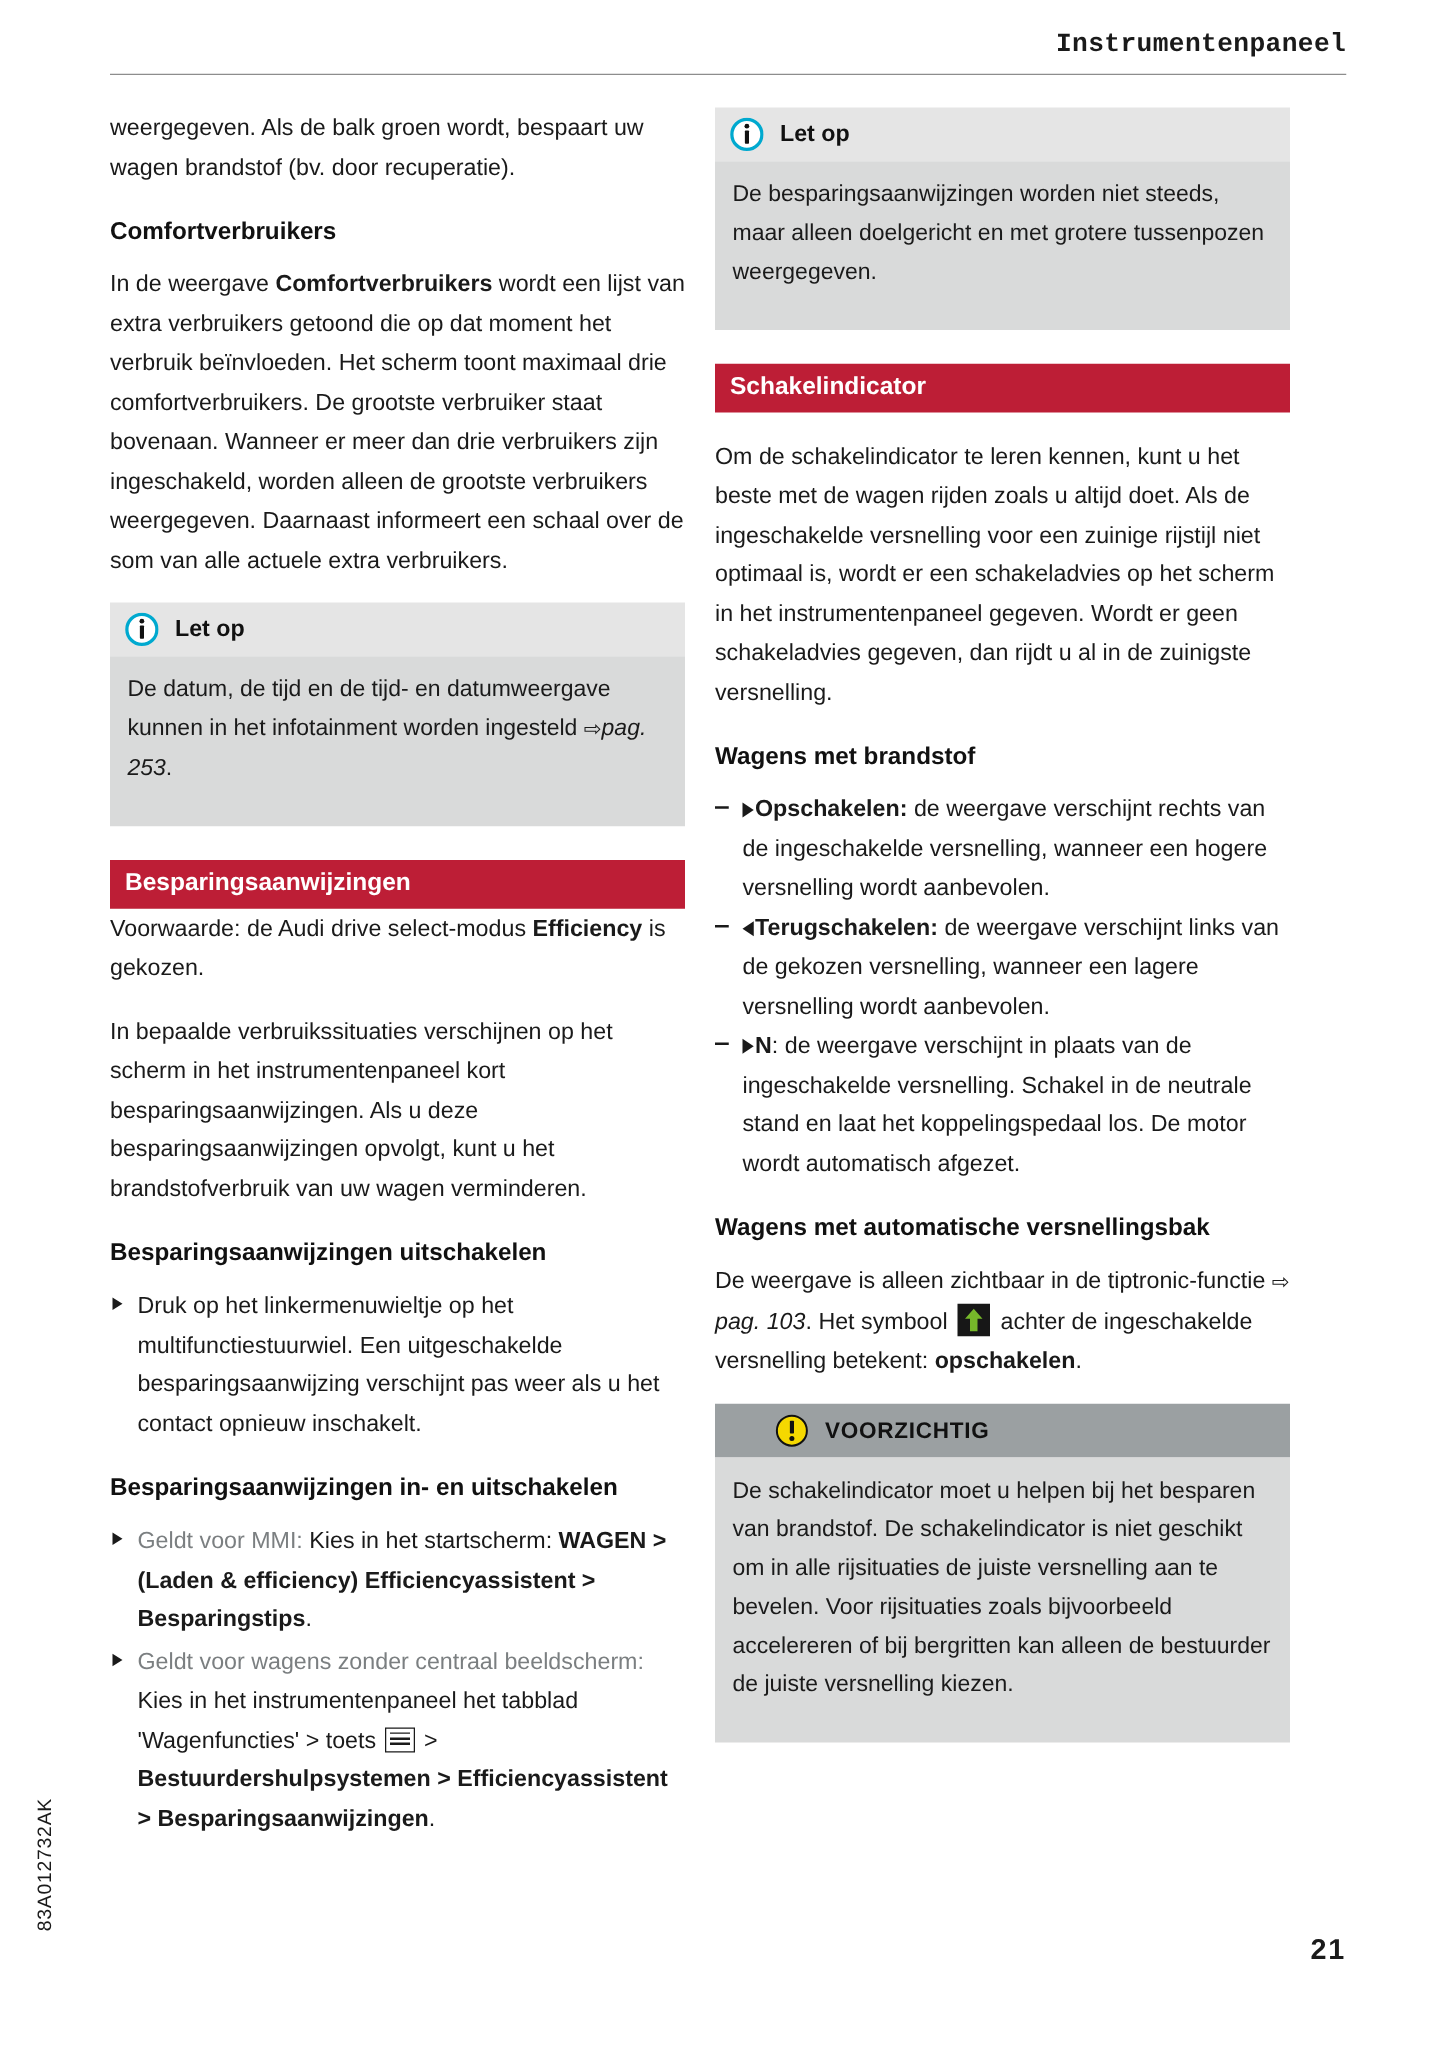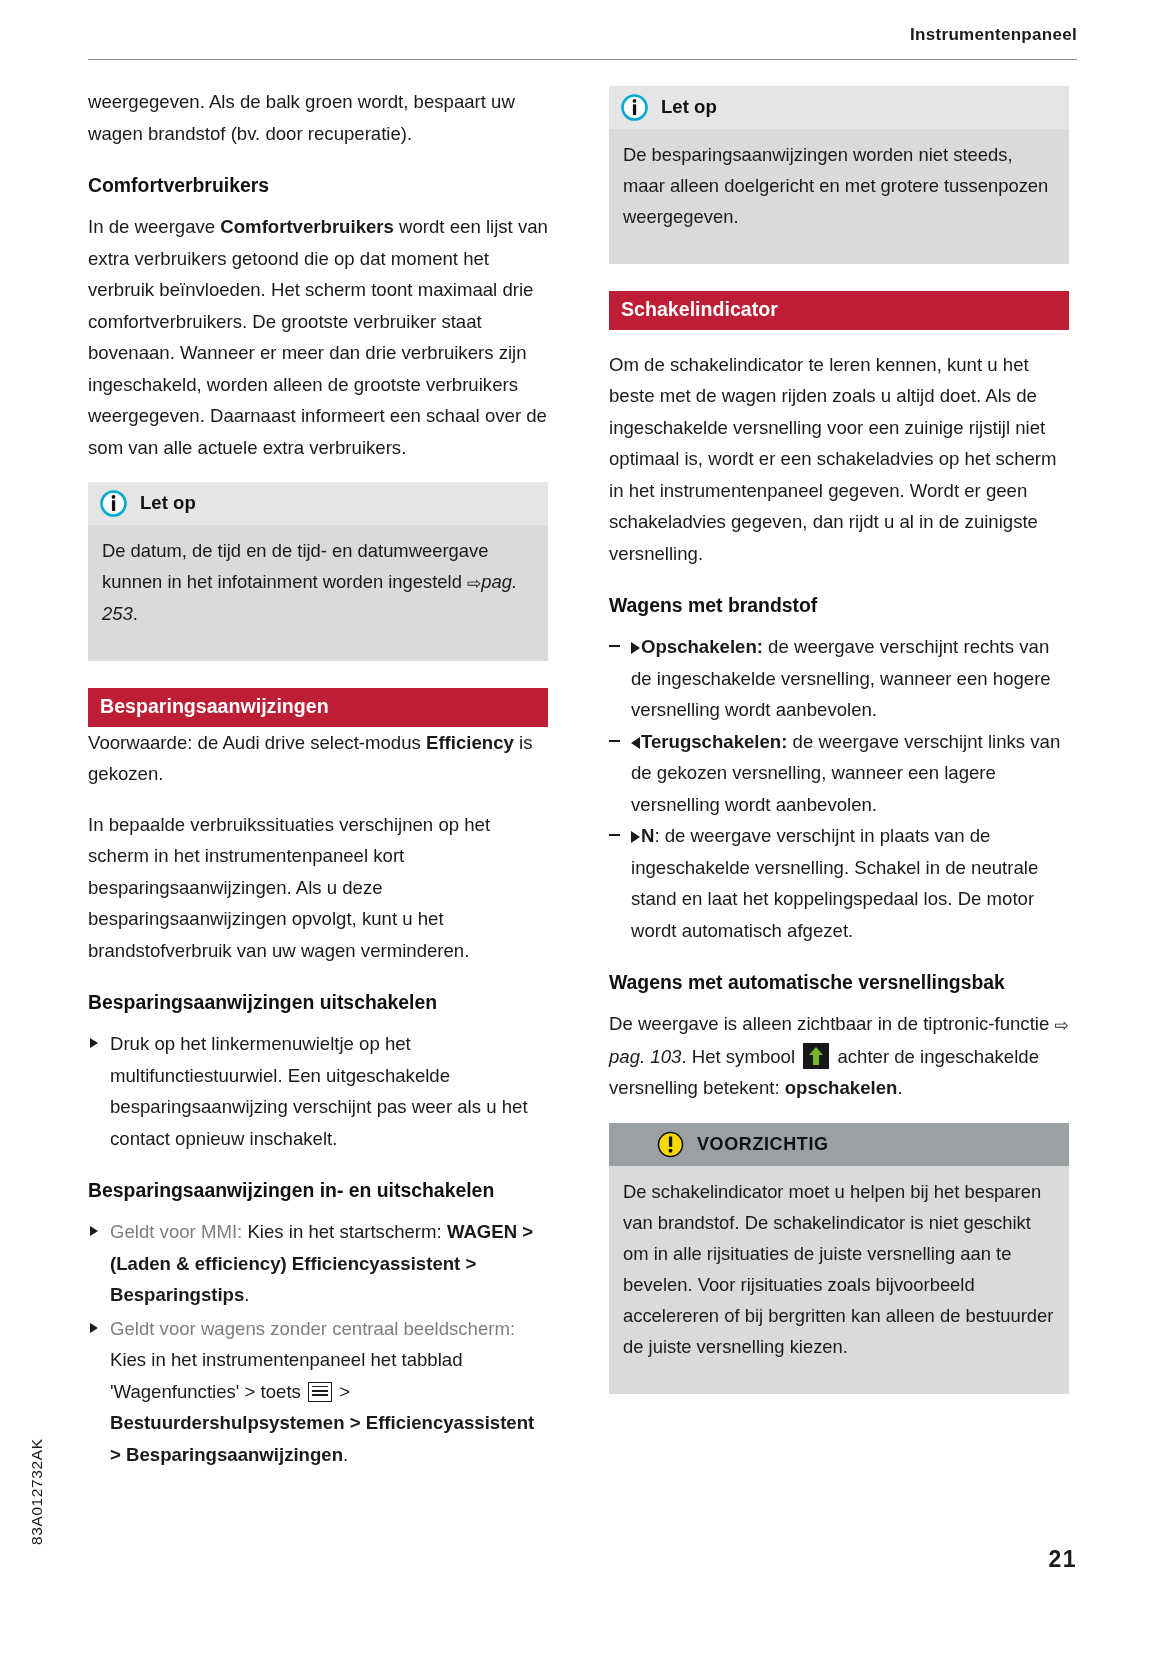--- a/index.html
+++ b/index.html
@@ -22,41 +22,42 @@
 
   .header {
     position: absolute;
     left: 88px;
     right: 88px;
     top: 26px;
     height: 44px;
   }
   .header-title {
     text-align: right;
-    font-size: 17px;
+    font-size: 21px;
     font-weight: bold;
     letter-spacing: 0.3px;
     color: #1a1a1a;
     line-height: 1;
+    font-family: Liberation Mono, monospace;
   }
   .header-rule {
     position: absolute;
     left: 0;
     right: 0;
     top: 33px;
     border-top: 1.5px solid #8d8d8d;
   }
 
   .columns {
     position: absolute;
     left: 88px;
     right: 88px;
     top: 86px;
     display: flex;
-    gap: 61px;
+    gap: 24px;
   }
   .col {
     width: 460px;
     flex: 0 0 460px;
   }
 
   
   p.body {
     font-size: 18.6px;
     line-height: 31.5px;

